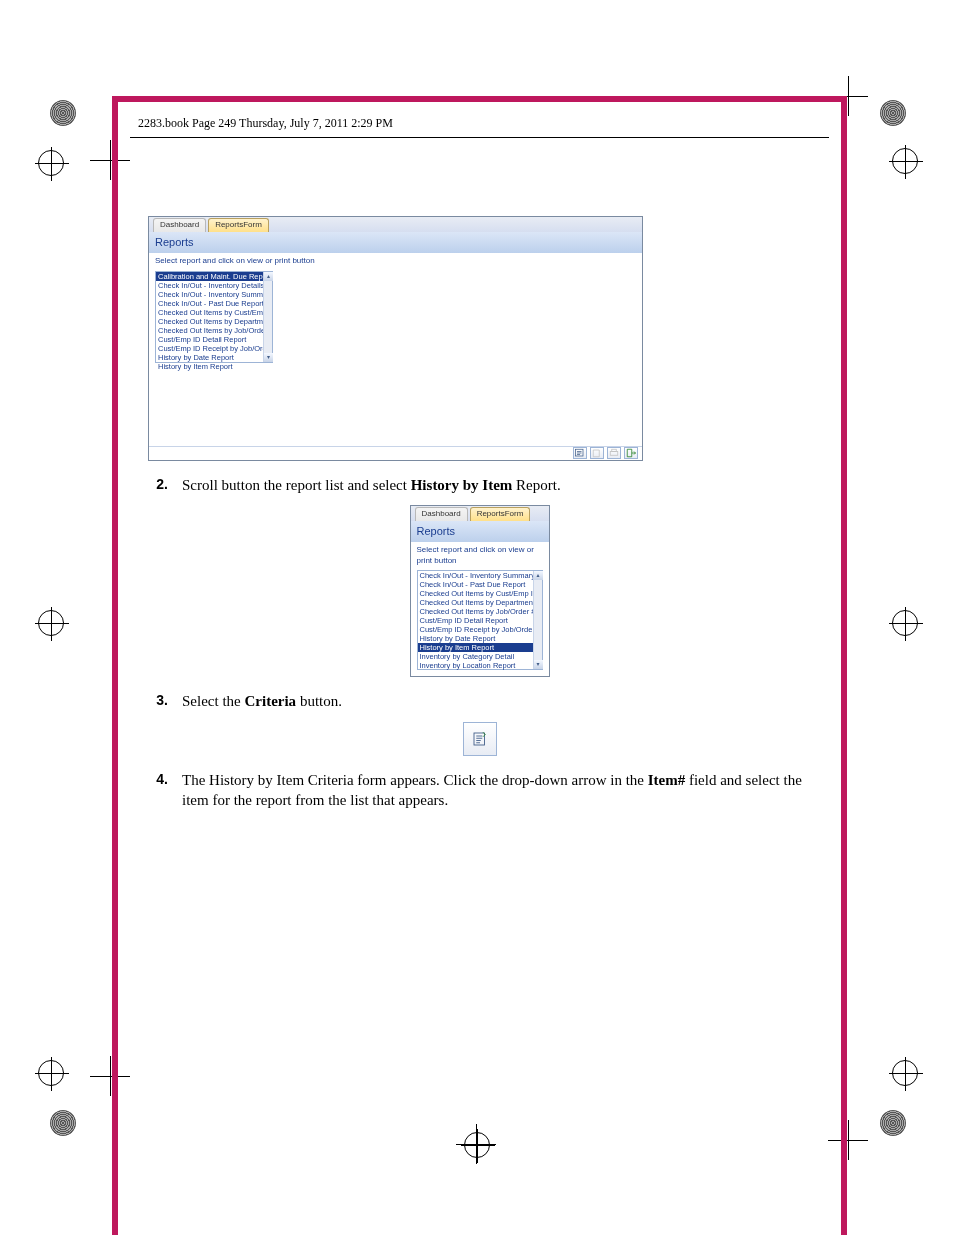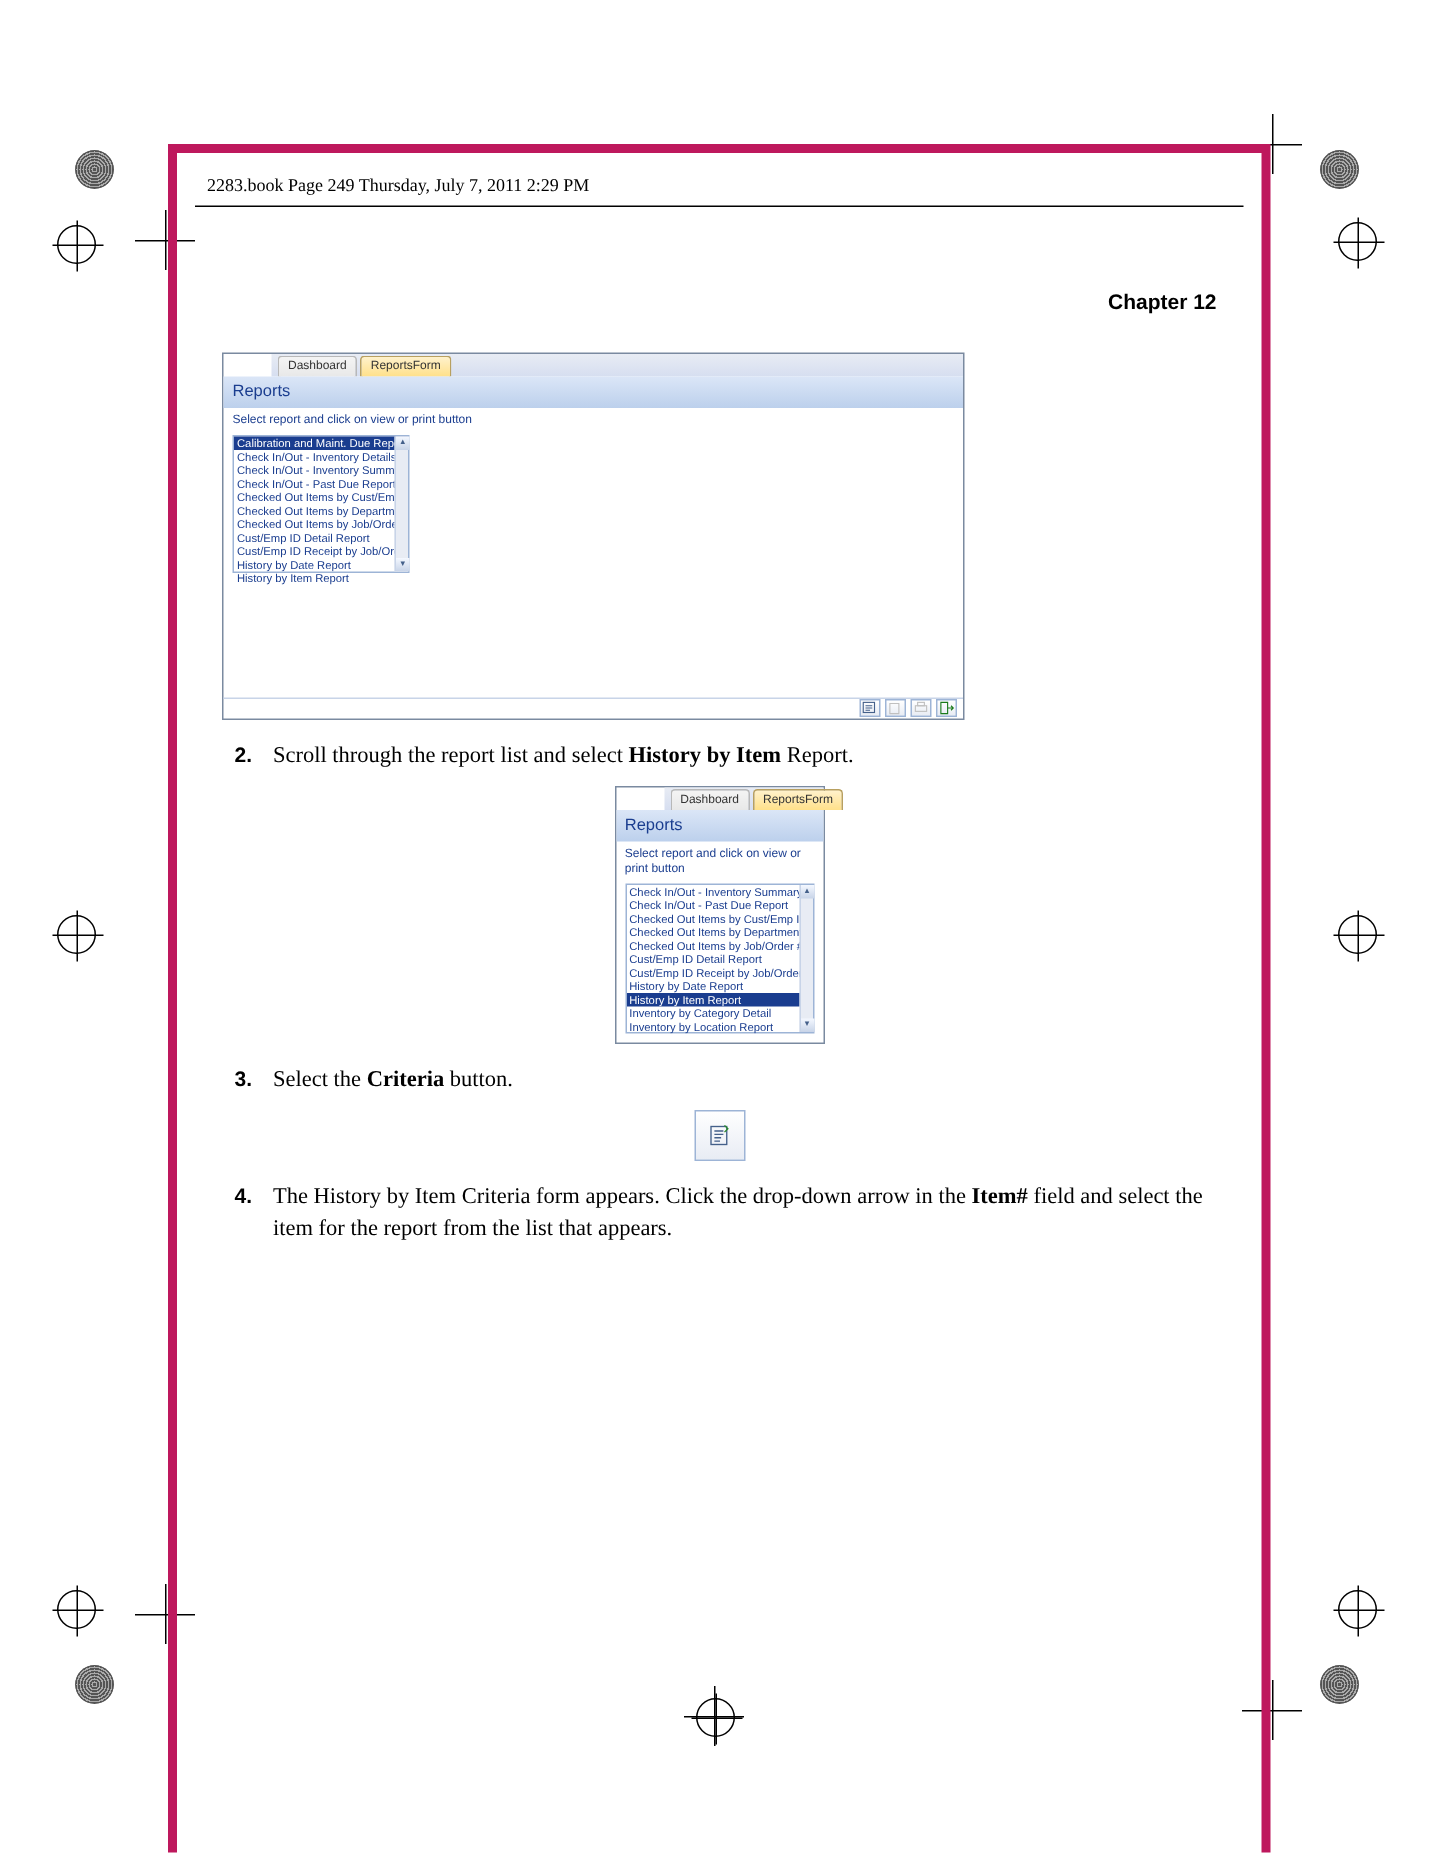--- a/index.html
+++ b/index.html
@@ -105,21 +105,20 @@
   }
   .shot1 { width: 495px; margin-left: 0; margin-top: 6px; }
   .shot2 { width: 140px; margin: 10px auto 6px auto; }
   .tab-row {
     background: linear-gradient(#e8ecf4,#d6def0);
     display: flex;
     height: 15px;
     align-items: flex-end;
     padding-left: 4px;
     gap: 2px;
-    margin-left: 32px;
   }
   .tab {
     font-size: 8px;
     padding: 1px 6px;
     border: 1px solid #b8a060;
     border-bottom: none;
     background: linear-gradient(#fff2cc,#ffe08a);
     border-radius: 3px 3px 0 0;
     color: #333;
   }
@@ -245,21 +244,20 @@
   </div>
 
 <div class="reg" style="left:892px; top:610px;"></div>
 <div class="reg" style="left:38px; top:610px;"></div>
 
 <div class="page-frame">
 
   <div class="book-header">2283.book  Page 249  Thursday, July 7, 2011  2:29 PM</div>
 
   <div class="chapter-head">
-    <div>Chapter 12</div>
   </div>
 
   <div class="content">
 
     <div class="shot shot1">
       <div class="tab-row">
         <div class="tab inactive">Dashboard</div>
         <div class="tab">ReportsForm</div>
       </div>
       <div class="title-bar">Reports</div>
@@ -306,21 +304,21 @@
               <path d="M3 3h6v10H3z" fill="none" stroke="#1a7a1a"></path>
               <path d="M9 8h5m-2-2 2 2-2 2" fill="none" stroke="#1a7a1a"></path>
             </svg>
         </div>
       </div>
     </div>
 
     <div class="step">
       <div class="num">2.</div>
       <div class="body">
-        <span>Scroll through the report list and select </span><b>History by Item</b><span> Report.</span>
+        <span>Scroll button the report list and select </span><b>History by Item</b><span> Report.</span>
       </div>
     </div>
 
     <div class="shot shot2">
       <div class="tab-row">
         <div class="tab inactive">Dashboard</div>
         <div class="tab">ReportsForm</div>
       </div>
       <div class="title-bar">Reports</div>
       <div class="instr">Select report and click on view or print button</div>

